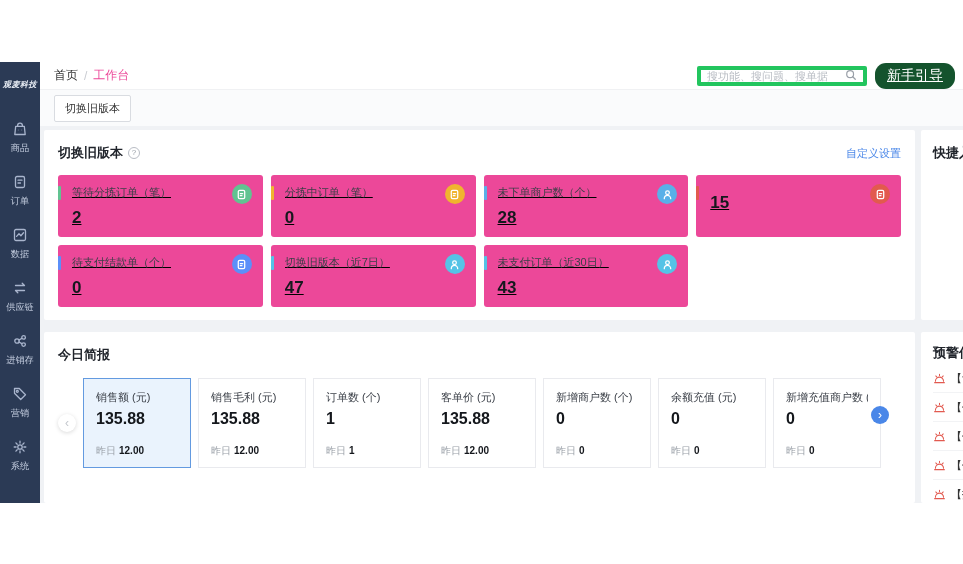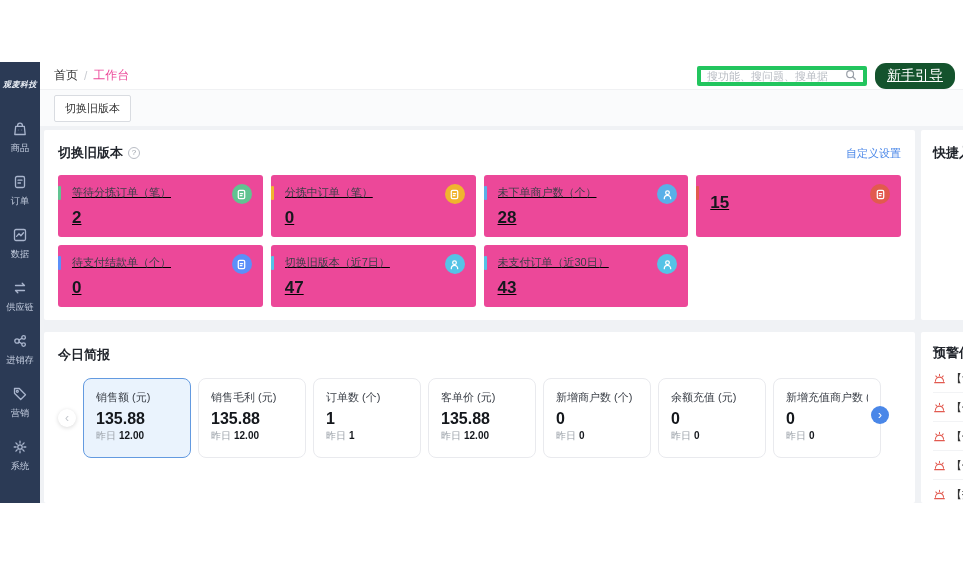--- a/index.html
+++ b/index.html
@@ -52,25 +52,25 @@
   .todo-value { font-size:17px; font-weight:bold; color:#15181d; margin-top:8px; }
   .c-green{background:#61c391} .c-yellow{background:#f0b42f} .c-skyblue{background:#5ab0e8}
   .c-red{background:#e25a4e} .c-blue{background:#5b8ff9} .c-cyan{background:#55c3e6}
 
   
   .brief-panel { flex:1; min-height:0; padding:14px 14px 0; position:relative; overflow:hidden; }
   .brief-row { display:flex; align-items:center; gap:7px; margin-top:14px; }
   .car-arrow { width:18px; height:18px; border-radius:50%; flex:none; display:flex; align-items:center; justify-content:center; font-size:12px; cursor:pointer; line-height:1; }
   .car-left { background:#fff; color:#c3c7cd; box-shadow:0 1px 4px rgba(0,0,0,.15); }
   .car-right { position:absolute; right:26px; top:74px; background:#4a87e8; color:#fff; z-index:2; }
-  .brief-card { width:108px; height:80px; flex:none; background:#fff; border:1px solid #e9eaee; border-radius:8px; padding:11px 12px; cursor:pointer; overflow:hidden; }
+  .brief-card { width:108px; height:90px; flex:none; background:#fff; border:1px solid #e9eaee; border-radius:0; padding:11px 12px; cursor:pointer; overflow:hidden; }
   .brief-card.selected { background:#eaf3fd; border-color:#639ae0; }
   .brief-label { font-size:11px; color:#3a3f47; white-space:nowrap; overflow:hidden; }
   .brief-value { font-size:16px; font-weight:bold; color:#14171c; margin-top:5px; white-space:nowrap; }
-  .brief-yest { font-size:10px; color:#9aa0a8; margin-top:1px; white-space:nowrap; }
+  .brief-yest { font-size:10px; color:#9aa0a8; margin-top:16px; white-space:nowrap; }
   .brief-yest b { color:#14171c; margin-left:3px; }
 
   .chart-stub { position:relative; height:46px; margin-top:18px; }
   .chart-tick { position:absolute; left:16px; top:0; font-size:9px; color:#8a8f99; }
   .chart-grid { position:absolute; left:46px; right:0; top:5px; height:1px; background:#e7e8ea; }
   .partial-tab { position:absolute; left:176px; top:17px; width:44px; height:30px; border:2px solid #5b8fd8; border-radius:9px; background:#fff; }
 
   
   .quick-panel { height:190px; margin-bottom:12px; padding:14px 12px; flex:none; overflow:hidden; }
   .alert-panel { flex:1; min-height:0; padding:12px 12px 0; overflow:hidden; }

